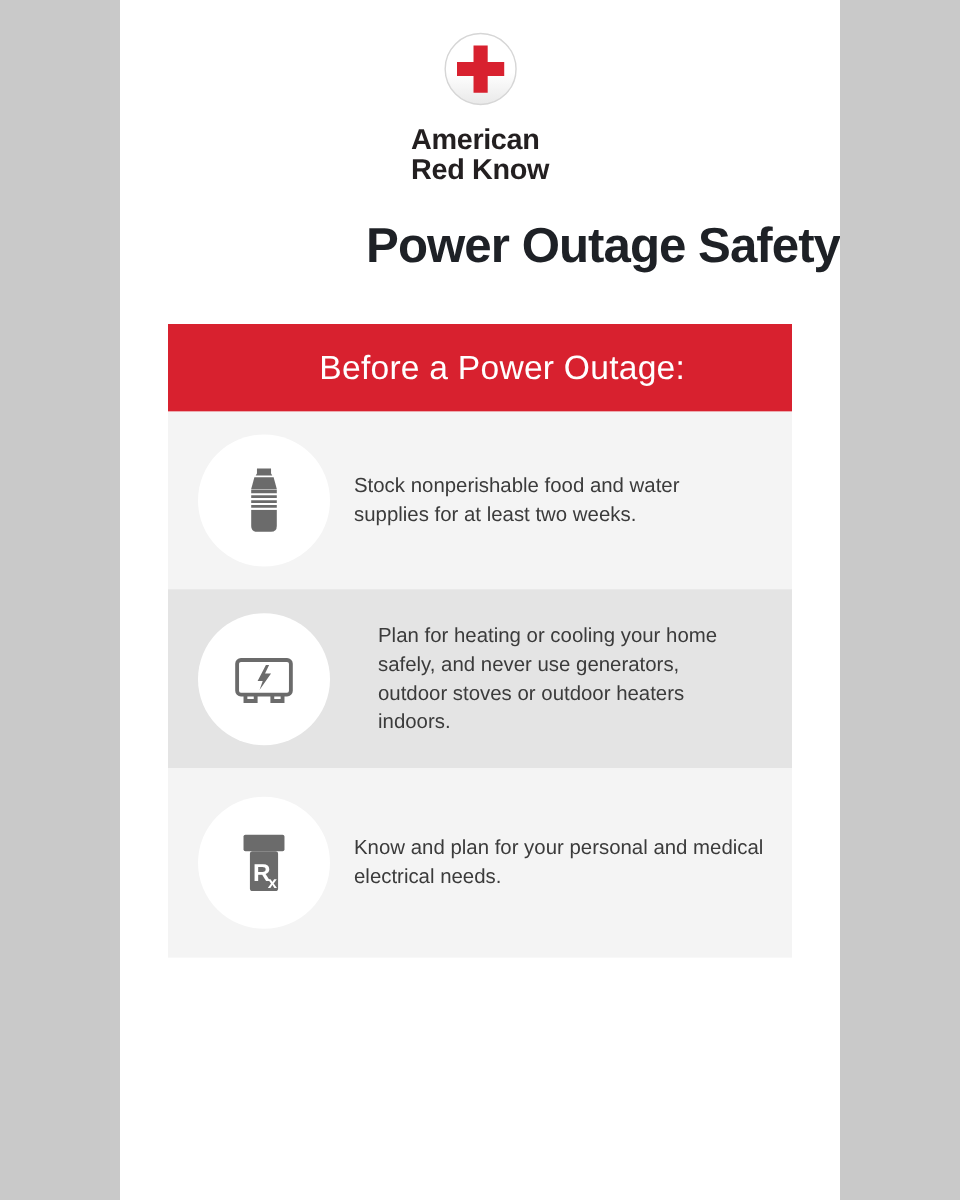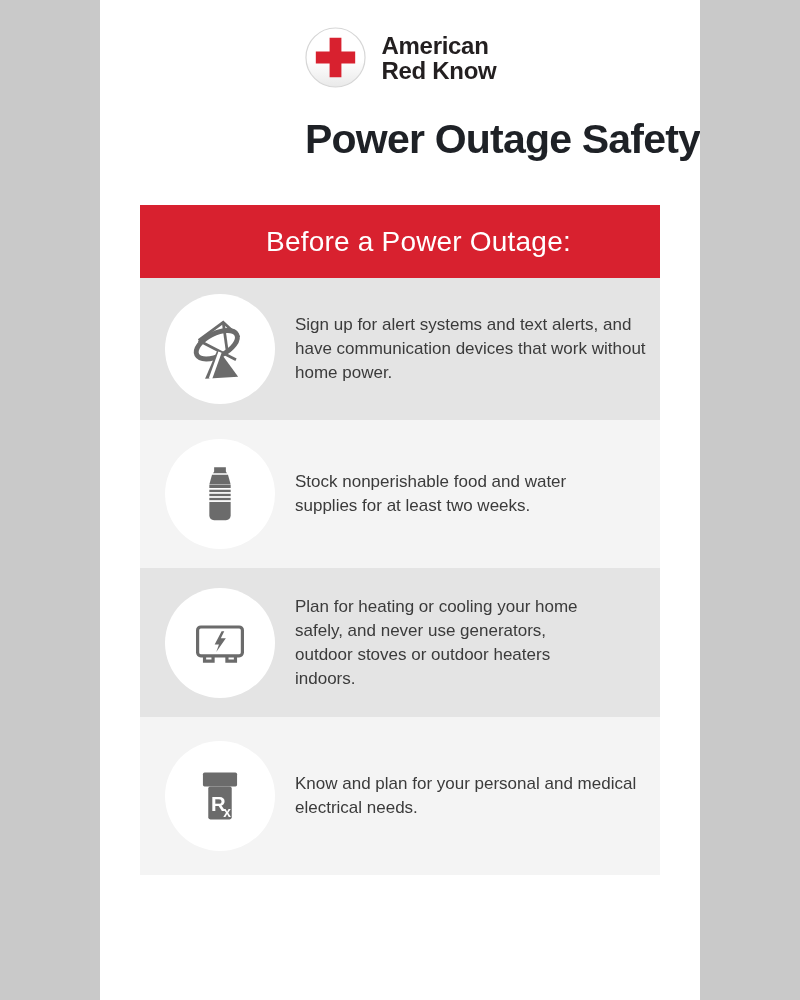--- a/index.html
+++ b/index.html
@@ -1,41 +1,41 @@
 <!DOCTYPE html>
 <html><head>
 <meta charset="utf-8">
 <style>
   * { margin:0; padding:0; box-sizing:border-box; }
   html,body { background:#c9c9c9; font-family:"Liberation Sans","DejaVu Sans",sans-serif; }
   .viewport { width:800px; height:1000px; margin:0 auto; background:#c9c9c9; overflow:hidden; }
   .content { width:600px; height:1000px; margin:0 auto; background:#ffffff; overflow:hidden; }
 
-  .logo-row { display:flex; justify-content:center; align-items:center; gap:15px; padding-top:26px; }
+  .logo-row { display:flex; justify-content:center; align-items:center; gap:15px; padding-top:26px;flex-direction:column; }
   .logo-circle { width:63px; height:63px; flex:none; }
   .logo-wordmark { font-weight:bold; font-size:24px; line-height:25px; color:#231f20; letter-spacing:-0.3px; }
 
   .page-title { text-align:right; font-size:41px; font-weight:bold; color:#1e2126;
                 letter-spacing:-0.8px; margin-top:27px; }
 
   .letter { padding:0 40px; color:#3c3c3c; font-size:15px; line-height:21.5px; }
   .greeting { margin-top:41px; }
   .intro { margin-top:22px; max-width:500px; }
 
   .banner { margin:42px 40px 0 40px; height:73px; background:#d8212f; color:#ffffff;
             display:flex; align-items:center; justify-content:center; font-size:28px;
             letter-spacing:0.2px;padding-left:37px; }
 
   .rows { margin:0 40px; }
   .row { display:flex; align-items:center; padding-left:25px; }
   .row.shade-dark { background:#e4e4e4; }
   .row.shade-light { background:#f4f4f4; }
   .row.r1 { min-height:142px; }
   .row.r2 { min-height:148px; }
-  .row.r3 { min-height:149px; }
+  .row.r3 { min-height:149px;gap:20px; }
   .row.r4 { min-height:158px; }
   .icon-circle { width:110px; height:110px; border-radius:50%; background:#ffffff; flex:none;
                  display:flex; align-items:center; justify-content:center; }
   .item-text { margin-left:20px; font-size:17px; line-height:24px; color:#3b3b3b; }
   .item-text.w1 { max-width:358px; }
   .item-text.w2 { max-width:330px; }
   .item-text.w3 { max-width:286px; }
   .item-text.w4 { max-width:345px; }
 </style>
 </head>
@@ -63,35 +63,20 @@
 
     <h1 class="page-title">Power Outage Safety</h1>
 
 
     <div class="banner">
       <span>Before a Power Outage:</span>
     </div>
 
     <div class="rows">
 
-      <div class="row r1 shade-dark">
-        <div class="icon-circle">
-          <svg width="64" height="64" viewBox="0 0 60 60">
-            <g stroke="#6b6b6b" fill="none">
-              <path d="M10 22 L33 5 L48 19" stroke-width="2.6"></path>
-              <path d="M33 5 L37 34" stroke-width="2.6"></path>
-              <path d="M10 22 L45 40" stroke-width="2.6"></path>
-              <ellipse cx="27" cy="26" rx="21" ry="10.5" transform="rotate(-27 27 26)" stroke-width="4.6"></ellipse>
-            </g>
-            <path d="M28 30 L47 56 L16 58 Z" fill="#6b6b6b"></path>
-            <path d="M30 33 L21 58" stroke="#ffffff" stroke-width="3.2"></path>
-          </svg>
-        </div>
-        <div class="item-text w1">Sign up for alert systems and text alerts, and have communication devices that work without home power.</div>
-      </div>
 
       <div class="row r2 shade-light">
         <div class="icon-circle">
           <svg width="64" height="64" viewBox="0 0 60 60">
             <g fill="#6b6b6b">
               <path d="M24.5 5 h11 v4 l1 1.5 h-13 l1 -1.5 z"></path>
               <path d="M22.5 12 h15 l2.5 9 h-20 z"></path>
               <rect x="20" y="21.5" width="20" height="15.5"></rect>
               <path d="M20 37.5 h20 v12.5 q0 4.5 -4.5 4.5 h-11 q-4.5 0 -4.5 -4.5 z"></path>
             </g>

